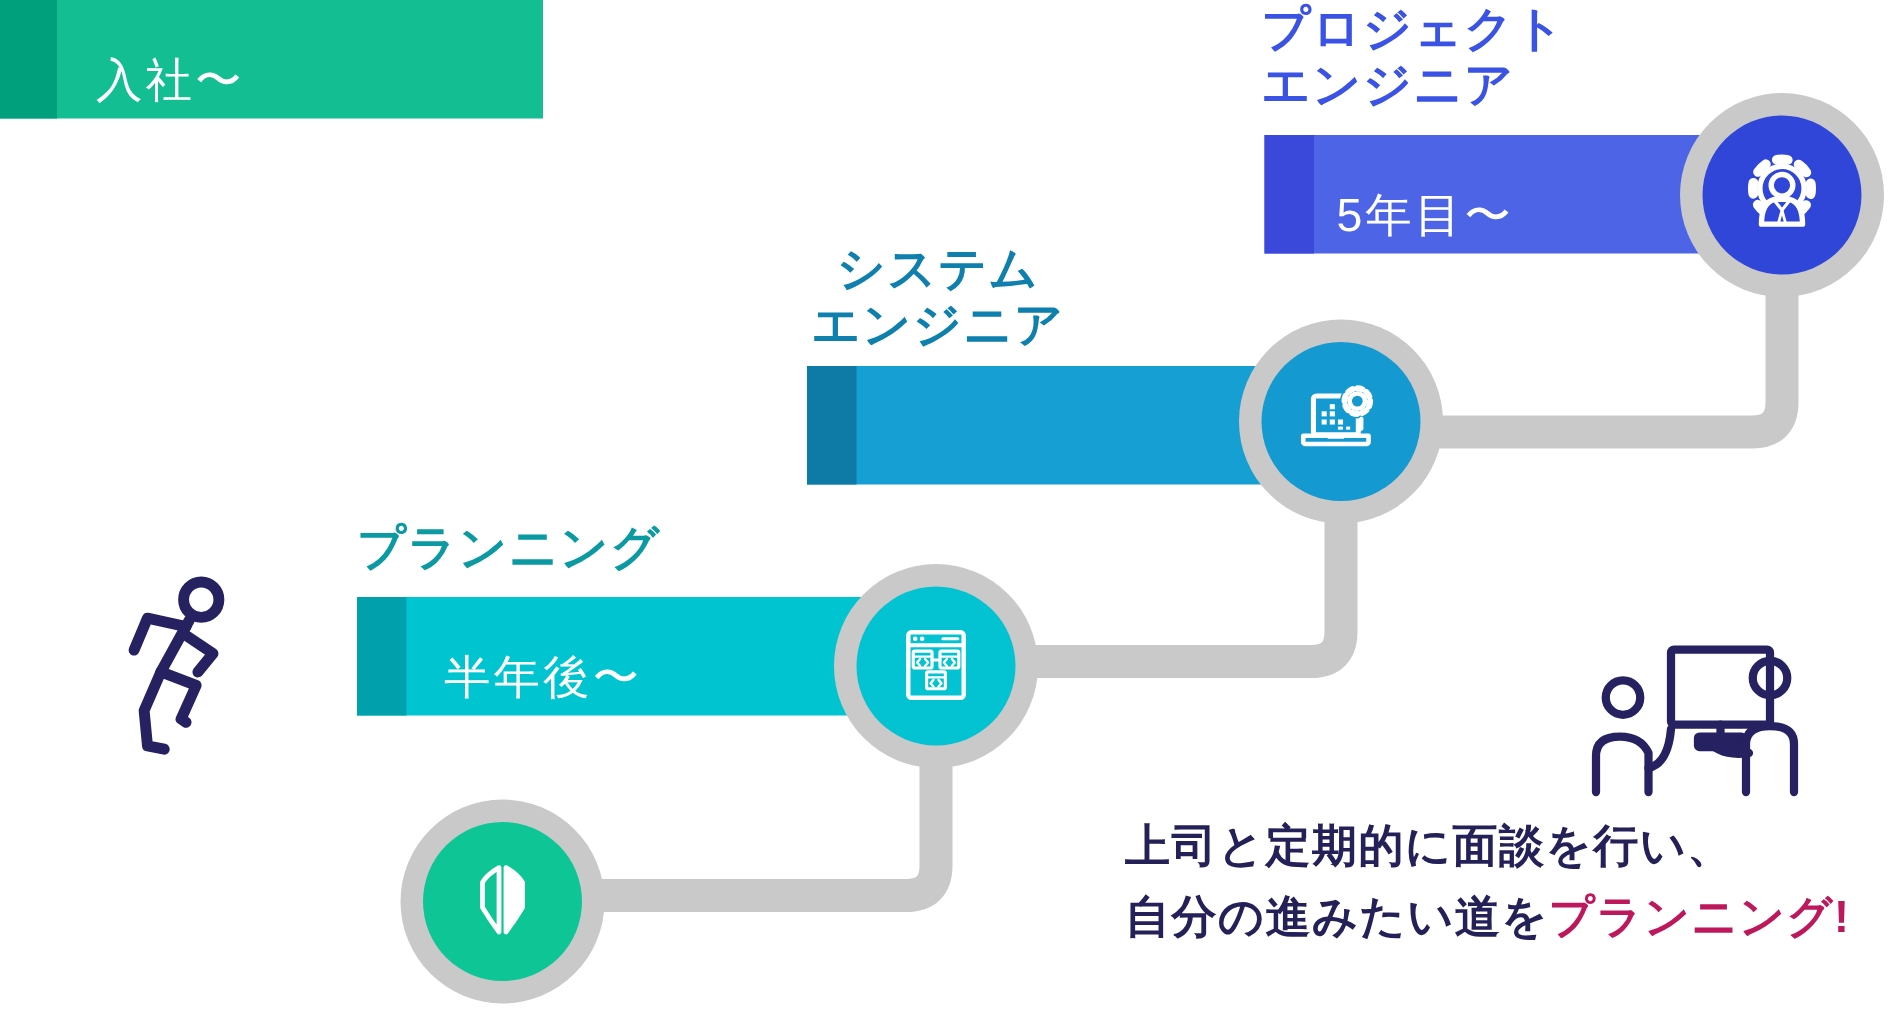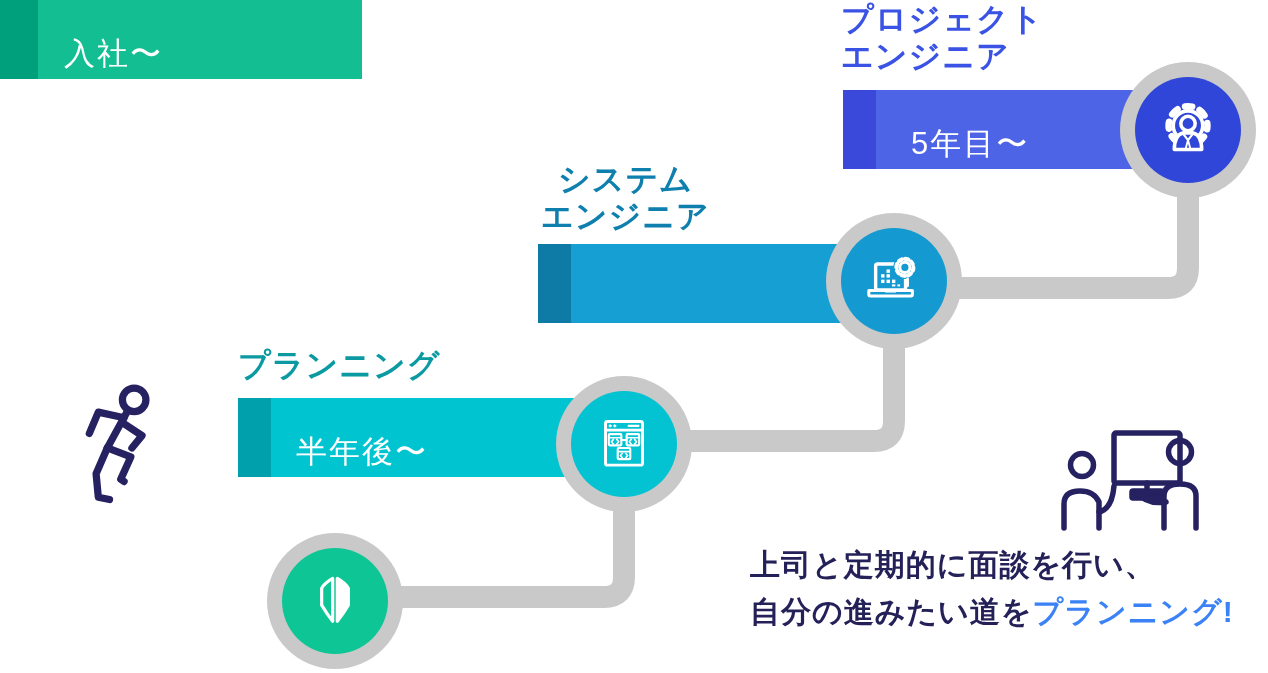--- a/index.html
+++ b/index.html
@@ -55,21 +55,21 @@
   .s1 .step-title{left:238px;top:347px;}
   .s1 .bar{left:238px;top:398px;width:402px;}
   .s1 .period{padding-left:58px;text-align:center;}
   .s1 .circle{left:556px;top:376px;}
   .s2 .step-title{left:541px;top:161px;text-align:center;}
   .s2 .bar{left:538px;top:244px;width:372px;}
   .s2 .period{padding-left:62px;}
   .s2 .circle{left:826px;top:213px;}
   .s3 .step-title{left:841px;top:1px;}
   .s3 .bar{left:843px;top:90px;width:368px;}
-  .s3 .period{padding-left:68px;}
+  .s3 .period{padding-left:48px;}
   .s3 .circle{left:1120px;top:62px;}
   
   .runner{position:absolute;left:58px;top:383px;z-index:2;}
   .meeting{position:absolute;left:1056px;top:428px;z-index:2;}
   
   .note{
     position:absolute;left:750px;top:541px;width:505px;z-index:3;
     font-size:30px;font-weight:bold;
     line-height:47px;letter-spacing:1px;white-space:nowrap;
   }
@@ -214,16 +214,16 @@
       <path d="M8,100 L8,76 Q8,63 24,63 Q38,63 43,74 L43,100"></path>
       <path d="M43,84 Q56,81 58,58"></path>
       <circle cx="124" cy="24" r="11.5"></circle>
       <path d="M108,100 L108,68 Q108,56 124,56 Q140,56 140,68 L140,100"></path>
       <path d="M110,74 Q90,77 81,64"></path>
     </g>
   </svg>
 
   <div class="note" style="color: rgb(36, 33, 89);">
     <div>上司と定期的に面談を行い、</div>
-    <div><span>自分の進みたい道を</span><span class="accent" style="color: #3b82f6;">プランニング!</span></div>
+    <div><span>自分の進みたい道を</span><span class="accent" style="color: #be185d;">プランニング!</span></div>
   </div>
 
 </div>
 
 </body></html>

